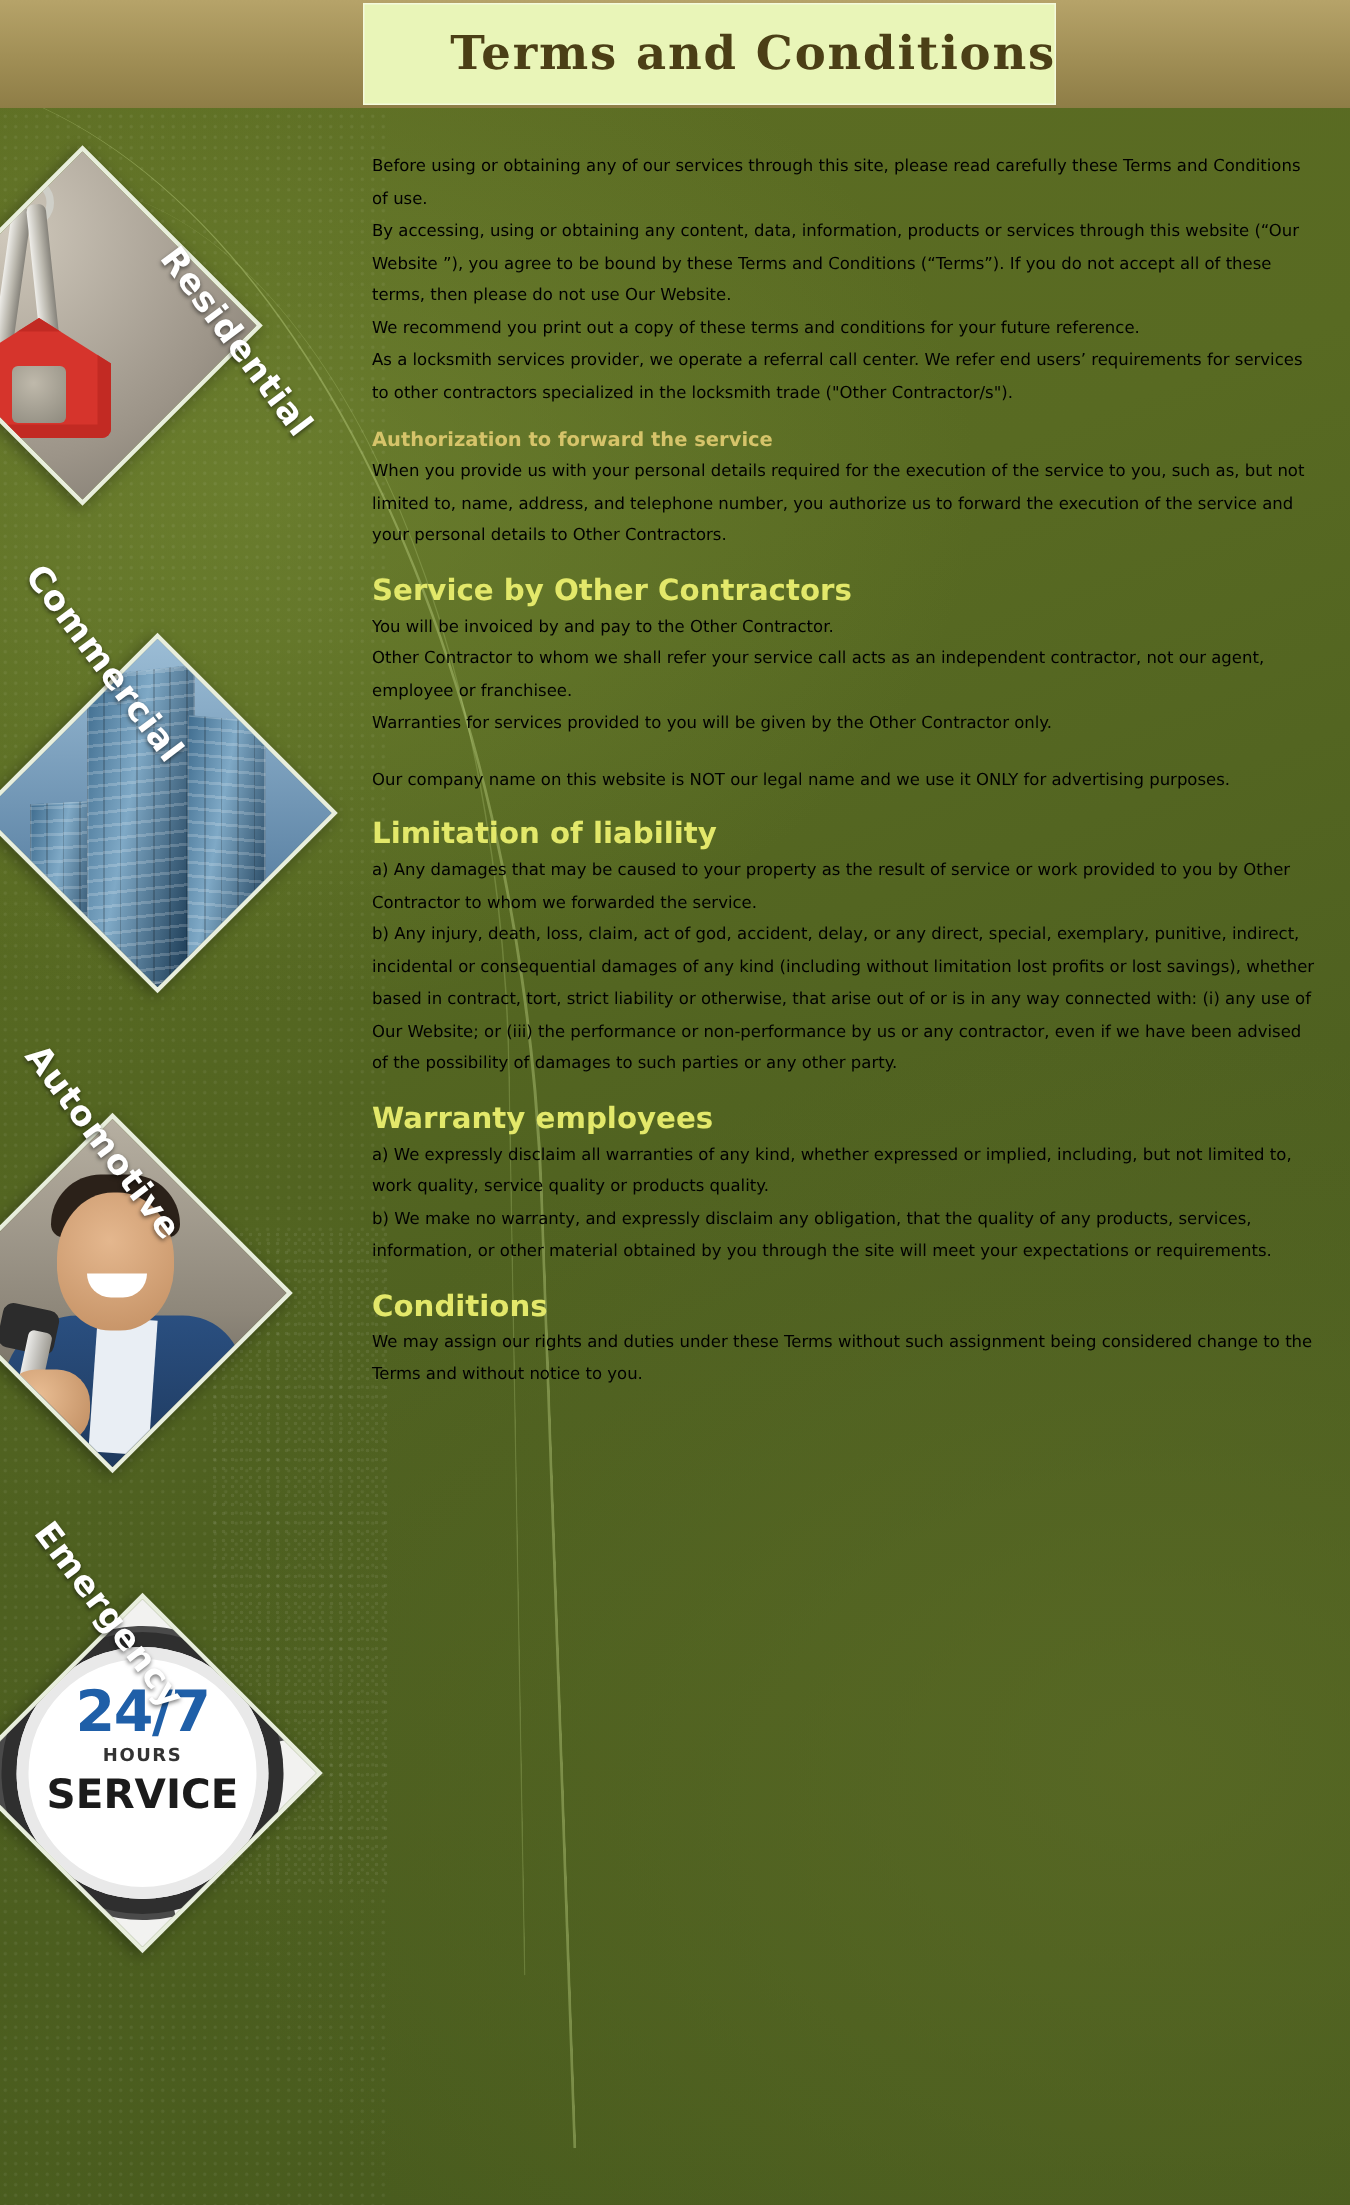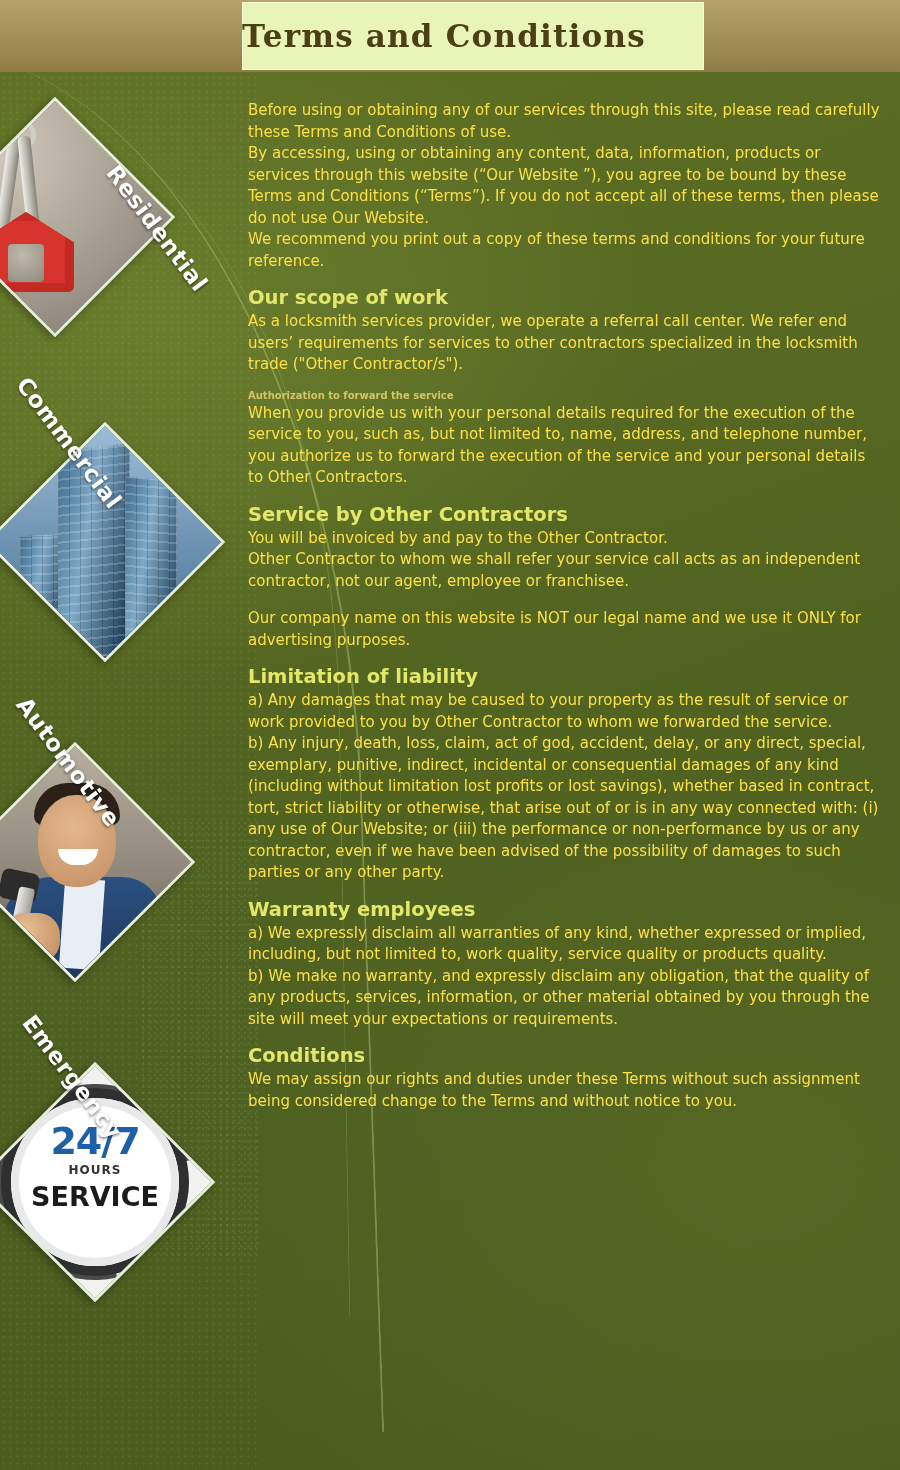--- a/index.html
+++ b/index.html
@@ -49,21 +49,21 @@
   }
 
   
   .topbar {
     position:absolute; left:0; top:0; width:900px; height:72px;
     background: linear-gradient(180deg,#b6a369 0%, #a08e55 55%, #8e7d46 100%);
   }
   .title-plate {
     position:absolute; left:242px; top:2px; width:462px; height:68px;
     background:#e9f5b8;
-    display:flex; align-items:center; justify-content:flex-start;
+    display:flex; align-items:center; justify-content:flex-end;
     box-shadow: inset 0 0 0 1px rgba(255,255,255,.5);
   }
   .title-plate h1 {
     margin:0;
     font-family:"DejaVu Serif", serif;
     font-size:31px;
     letter-spacing:1.2px;
     color:#4b3f16;
     font-weight:700;
   }
@@ -231,34 +231,34 @@
   .rl4 { left:38px;  top:938px; transform: rotate(53deg); }
 
   
   .content {
     position:absolute;
     left:248px; top:100px; width:632px;
     color:#ffffff;
   }
   .content p, .content .line {
     margin:0 0 0 0;
-    font-size:15px;
+    font-size:11px;
     line-height:21.5px;
-    color:#fde047;
+    color:#000000;
   }
   .para { margin-bottom:16px; }
   h2.sec {
     margin:14px 0 2px 0;
     font-size:19.5px;
     color:#e3e86a;
     font-weight:bold;
   }
   h3.sub {
     margin:14px 0 2px 0;
-    font-size:10px;
+    font-size:13px;
     color:#d6c46a;
     font-weight:bold;
   }
   .gap { height:16px; }
 </style>
 </head>
 <body>
 
 <div class="bg"></div>
 <div class="bg-dots"></div>
@@ -328,29 +328,29 @@
   <div class="rail-label rl3">Automotive</div>
   <div class="rail-label rl4">Emergency</div>
 </div>
 
 <div class="content">
 
   <p class="para">Before using or obtaining any of our services through this site, please read carefully these Terms and Conditions of use.</p>
   <p class="para">By accessing, using or obtaining any content, data, information, products or services through this website (“Our Website ”), you agree to be bound by these Terms and Conditions (“Terms”). If you do not accept all of these terms, then please do not use Our Website.</p>
   <p class="para">We recommend you print out a copy of these terms and conditions for your future reference.</p>
 
-  <h2 class="sec">Our scope of work</h2>
   <p class="para">As a locksmith services provider, we operate a referral call center. We refer end users’ requirements for services to other contractors specialized in the locksmith trade ("Other Contractor/s").</p>
 
   <h3 class="sub">Authorization to forward the service</h3>
   <p class="para">When you provide us with your personal details required for the execution of the service to you, such as, but not limited to, name, address, and telephone number, you authorize us to forward the execution of the service and your personal details to Other Contractors.</p>
 
   <h2 class="sec">Service by Other Contractors</h2>
   <p class="line">You will be invoiced by and pay to the Other Contractor.</p>
   <p class="line">Other Contractor to whom we shall refer your service call acts as an independent contractor, not our agent, employee or franchisee.</p>
+  <p class="line">Warranties for services provided to you will be given by the Other Contractor only.</p>
   <div class="gap"></div>
   <p class="para">Our company name on this website is NOT our legal name and we use it ONLY for advertising purposes.</p>
 
   <h2 class="sec">Limitation of liability</h2>
   <p class="para">a) Any damages that may be caused to your property as the result of service or work provided to you by Other Contractor to whom we forwarded the service.</p>
   <p class="para">b) Any injury, death, loss, claim, act of god, accident, delay, or any direct, special, exemplary, punitive, indirect, incidental or consequential damages of any kind (including without limitation lost profits or lost savings), whether based in contract, tort, strict liability or otherwise, that arise out of or is in any way connected with: (i) any use of Our Website; or (iii) the performance or non-performance by us or any contractor, even if we have been advised of the possibility of damages to such parties or any other party.</p>
 
   <h2 class="sec">Warranty employees</h2>
   <p class="line">a) We expressly disclaim all warranties of any kind, whether expressed or implied, including, but not limited to, work quality, service quality or products quality.</p>
   <p class="line">b) We make no warranty, and expressly disclaim any obligation, that the quality of any products, services, information, or other material obtained by you through the site will meet your expectations or requirements.</p>

